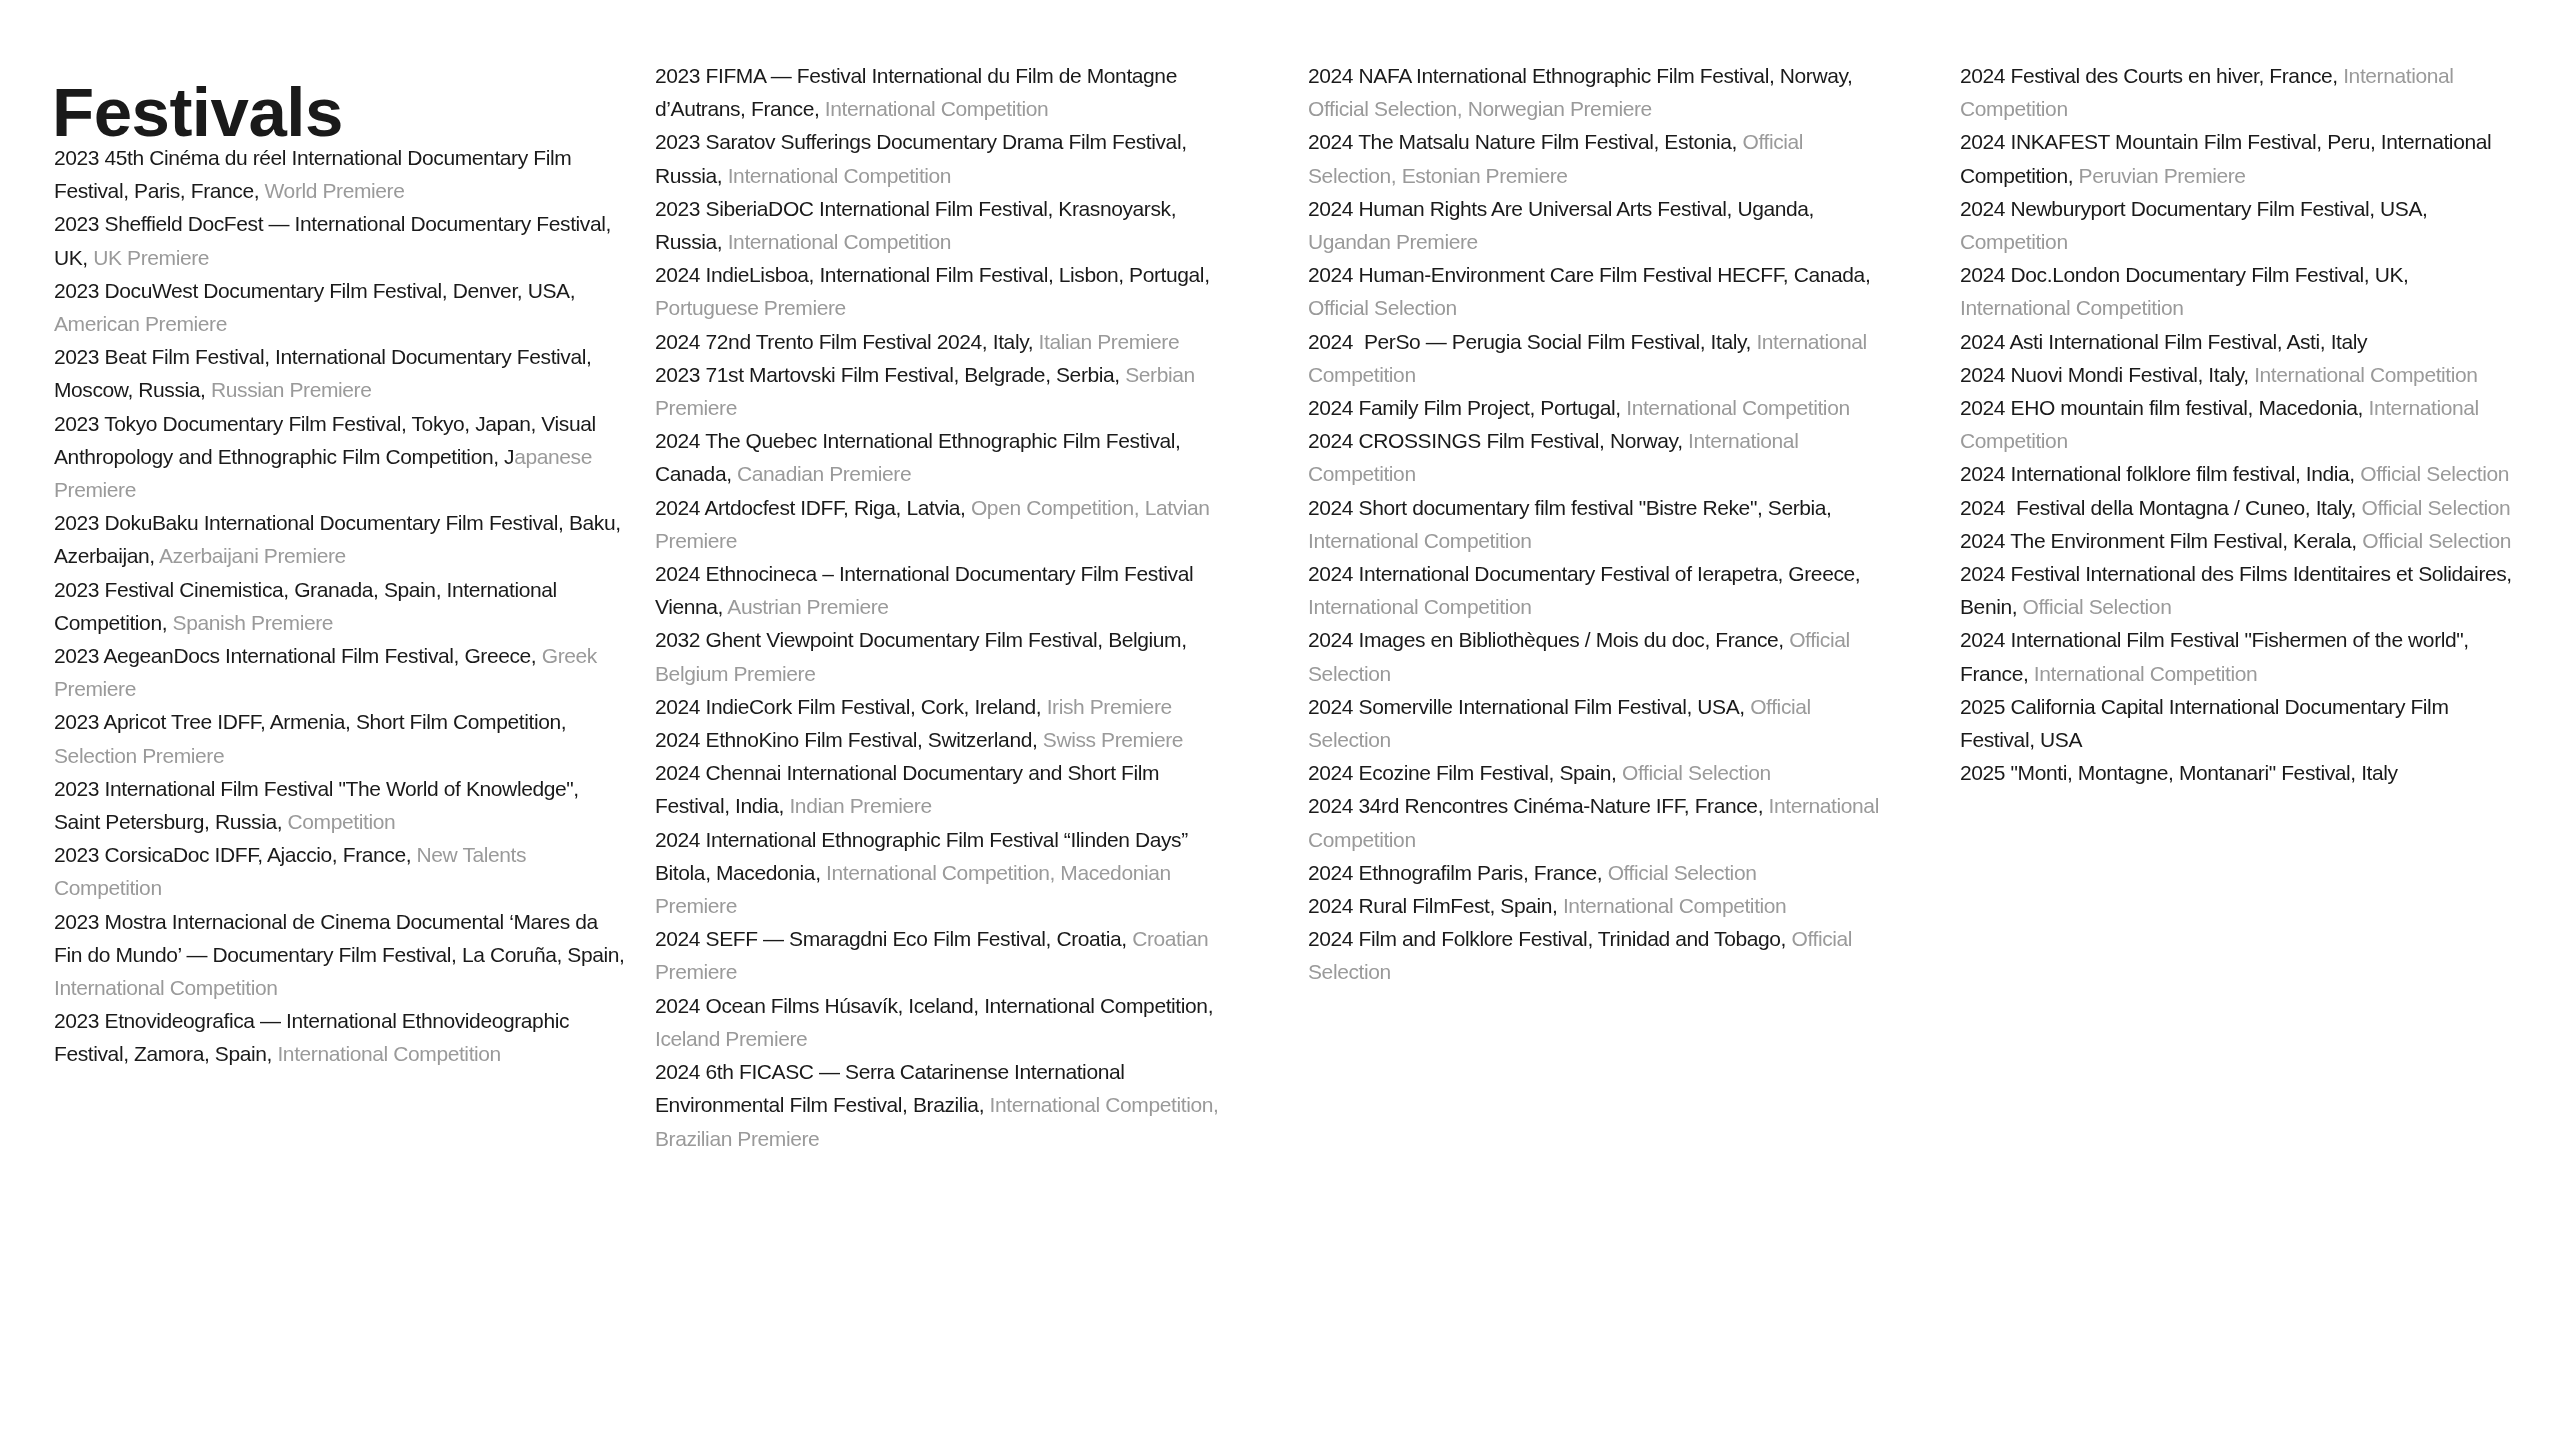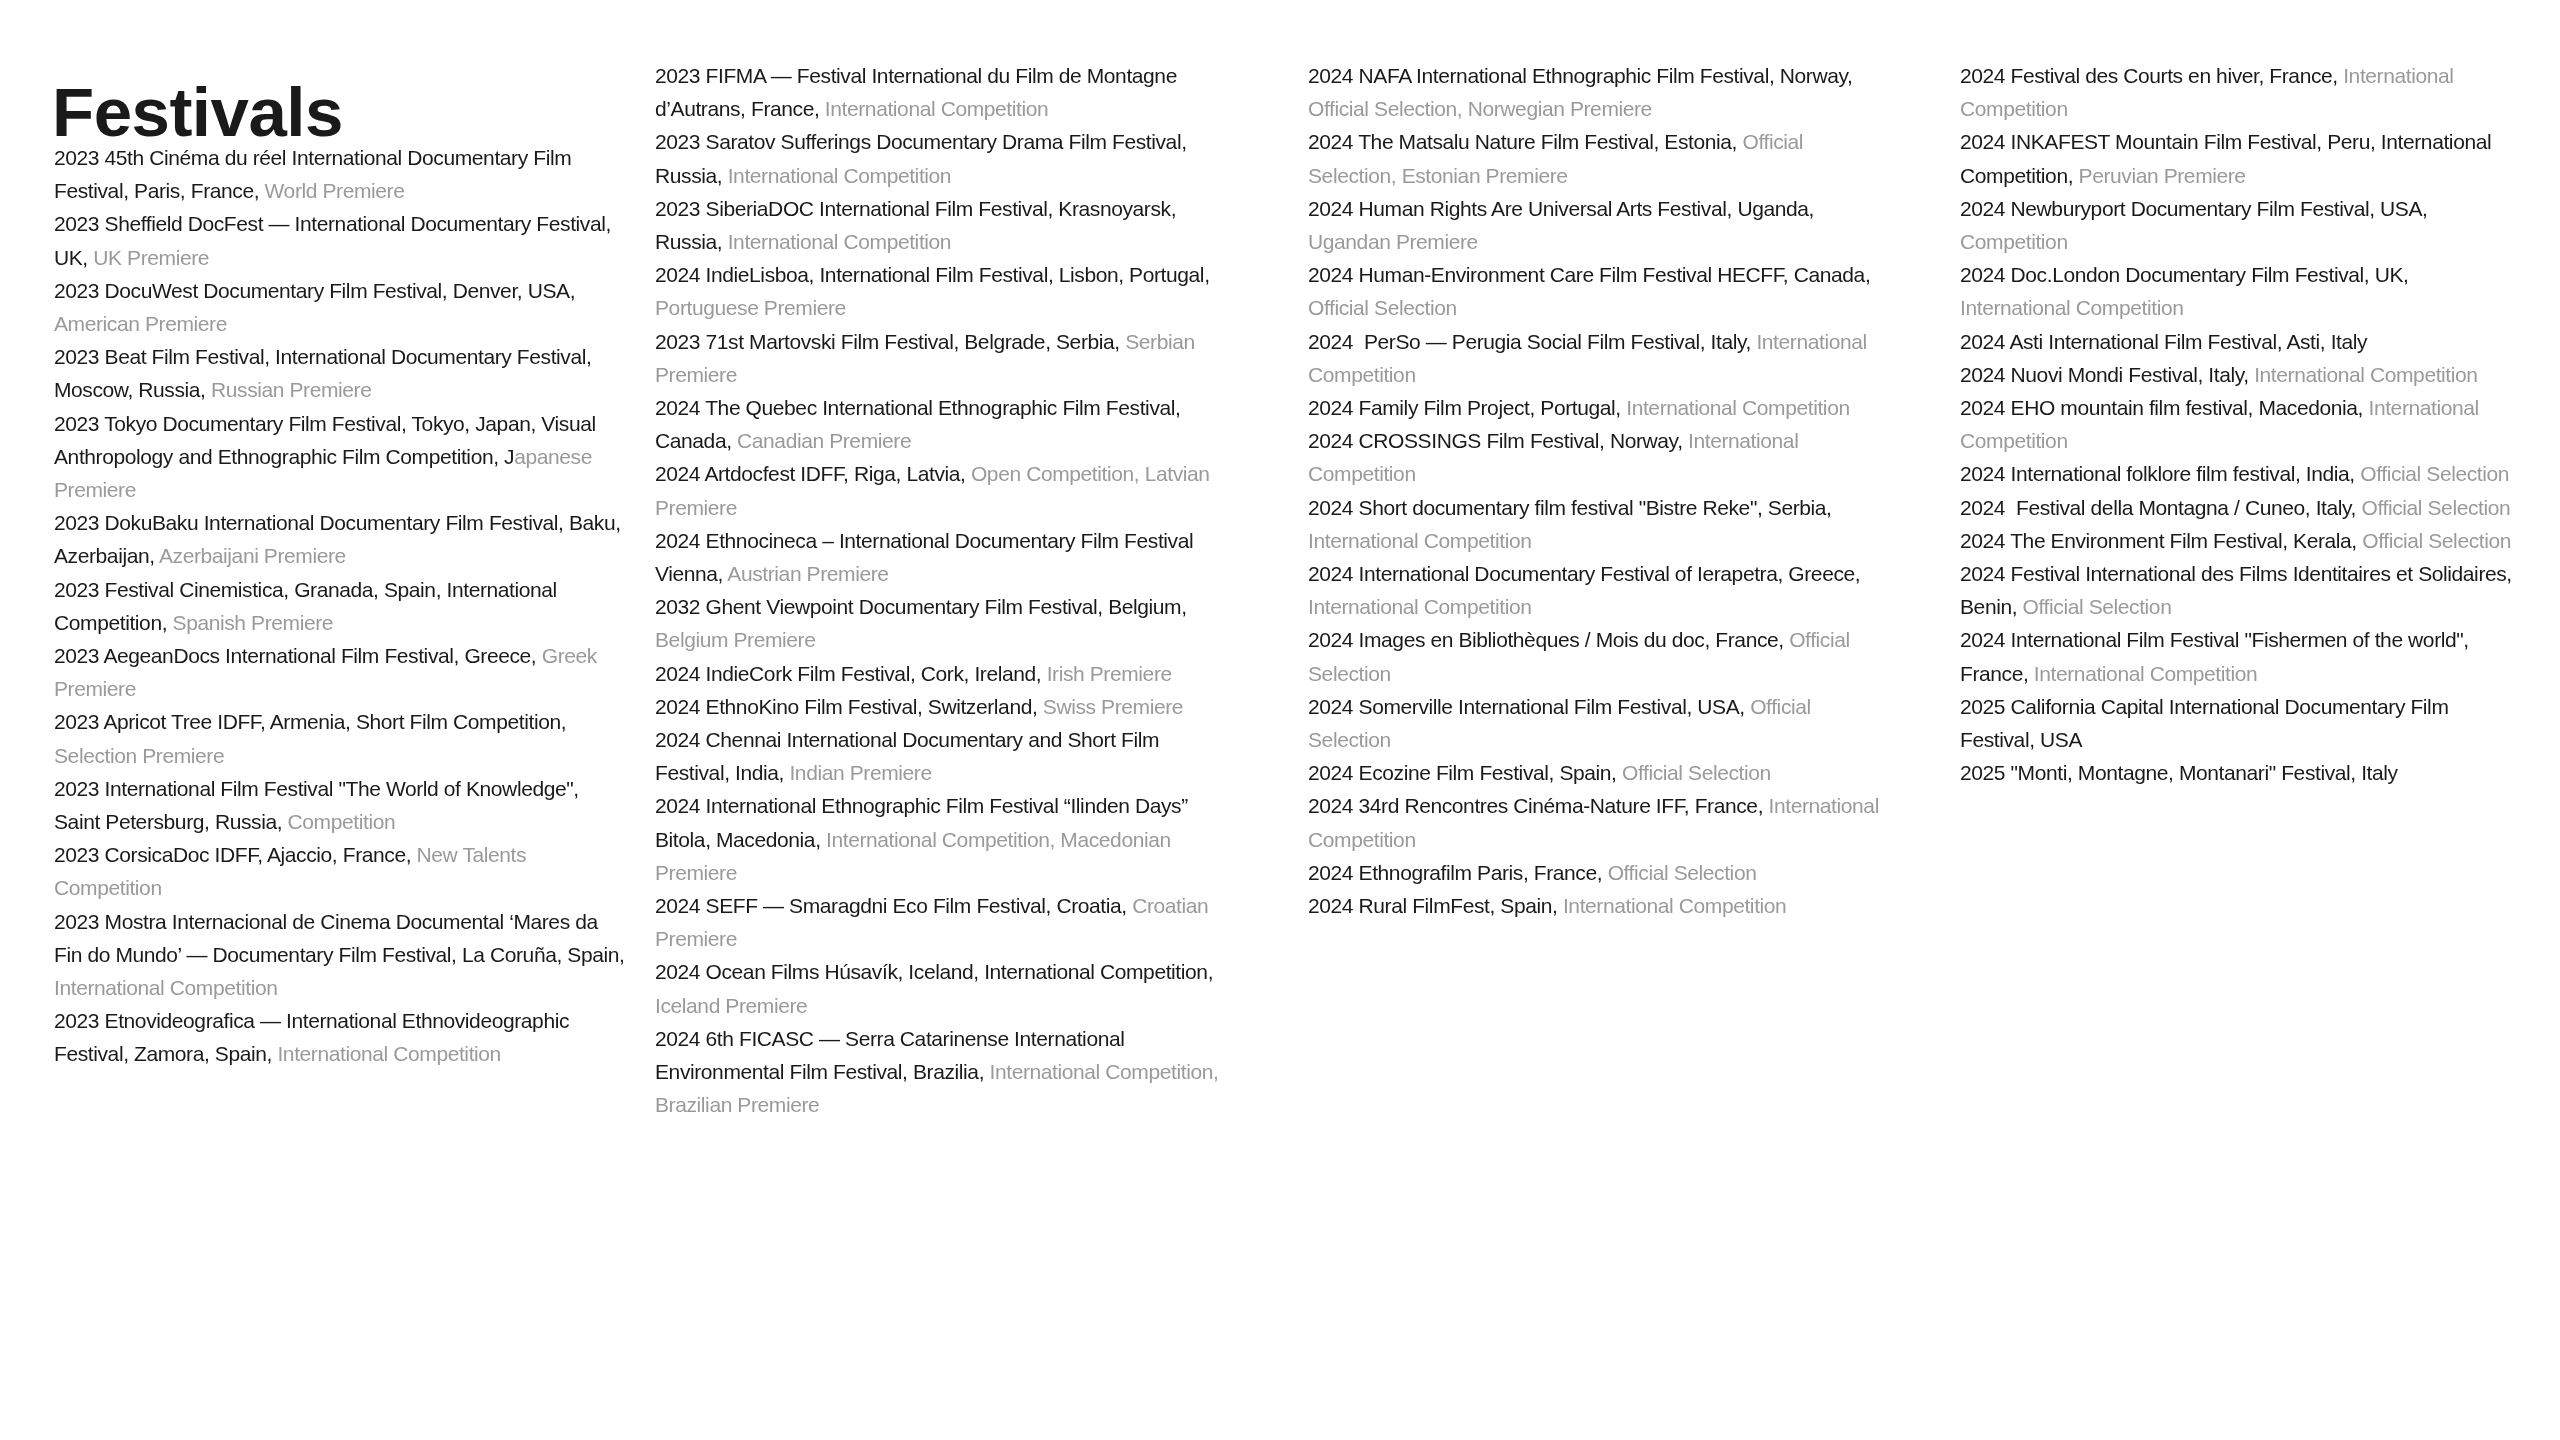--- a/index.html
+++ b/index.html
@@ -61,20 +61,21 @@
     <div class="entry"><span class="main">2023 International Film Festival "The World of Knowledge", Saint Petersburg, Russia, </span><span class="status">Competition</span></div>
     <div class="entry"><span class="main">2023 CorsicaDoc IDFF, Ajaccio, France, </span><span class="status">New Talents Competition</span></div>
     <div class="entry"><span class="main">2023 Mostra Internacional de Cinema Documental ‘Mares da Fin do Mundo’ — Documentary Film Festival, La Coruña, Spain, </span><span class="status">International Competition</span></div>
     <div class="entry"><span class="main">2023 Etnovideografica — International Ethnovideographic Festival, Zamora, Spain, </span><span class="status">International Competition</span></div>
   </div>
 <div class="festival-column col-1">
     <div class="entry"><span class="main">2023 FIFMA — Festival International du Film de Montagne d’Autrans, France, </span><span class="status">International Competition</span></div>
     <div class="entry"><span class="main">2023 Saratov Sufferings Documentary Drama Film Festival, Russia, </span><span class="status">International Competition</span></div>
     <div class="entry"><span class="main">2023 SiberiaDOC International Film Festival, Krasnoyarsk, Russia, </span><span class="status">International Competition</span></div>
     <div class="entry"><span class="main">2024 IndieLisboa, International Film Festival, Lisbon, Portugal, </span><span class="status">Portuguese Premiere</span></div>
+    <div class="entry"><span class="main">2024 72nd Trento Film Festival 2024, Italy, </span><span class="status">Italian Premiere</span></div>
     <div class="entry"><span class="main">2023 71st Martovski Film Festival, Belgrade, Serbia, </span><span class="status">Serbian Premiere</span></div>
     <div class="entry"><span class="main">2024 The Quebec International Ethnographic Film Festival, Canada, </span><span class="status">Canadian Premiere</span></div>
     <div class="entry"><span class="main">2024 Artdocfest IDFF, Riga, Latvia, </span><span class="status">Open Competition, Latvian Premiere</span></div>
     <div class="entry"><span class="main">2024 Ethnocineca – International Documentary Film Festival Vienna, </span><span class="status">Austrian Premiere</span></div>
     <div class="entry"><span class="main">2032 Ghent Viewpoint Documentary Film Festival, Belgium, </span><span class="status">Belgium Premiere</span></div>
     <div class="entry"><span class="main">2024 IndieCork Film Festival, Cork, Ireland, </span><span class="status">Irish Premiere</span></div>
     <div class="entry"><span class="main">2024 EthnoKino Film Festival, Switzerland, </span><span class="status">Swiss Premiere</span></div>
     <div class="entry"><span class="main">2024 Chennai International Documentary and Short Film Festival, India, </span><span class="status">Indian Premiere</span></div>
     <div class="entry"><span class="main">2024 International Ethnographic Film Festival “Ilinden Days” Bitola, Macedonia, </span><span class="status">International Competition, Macedonian Premiere</span></div>
     <div class="entry"><span class="main">2024 SEFF — Smaragdni Eco Film Festival, Croatia, </span><span class="status">Croatian Premiere</span></div>
@@ -90,20 +91,21 @@
     <div class="entry"><span class="main">2024 Family Film Project, Portugal, </span><span class="status">International Competition</span></div>
     <div class="entry"><span class="main">2024 CROSSINGS Film Festival, Norway, </span><span class="status">International Competition</span></div>
     <div class="entry"><span class="main">2024 Short documentary film festival "Bistre Reke", Serbia, </span><span class="status">International Competition</span></div>
     <div class="entry"><span class="main">2024 International Documentary Festival of Ierapetra, Greece, </span><span class="status">International Competition</span></div>
     <div class="entry"><span class="main">2024 Images en Bibliothèques / Mois du doc, France, </span><span class="status">Official Selection</span></div>
     <div class="entry"><span class="main">2024 Somerville International Film Festival, USA, </span><span class="status">Official Selection</span></div>
     <div class="entry"><span class="main">2024 Ecozine Film Festival, Spain, </span><span class="status">Official Selection</span></div>
     <div class="entry"><span class="main">2024 34rd Rencontres Cinéma-Nature IFF, France, </span><span class="status">International Competition</span></div>
     <div class="entry"><span class="main">2024 Ethnografilm Paris, France, </span><span class="status">Official Selection</span></div>
     <div class="entry"><span class="main">2024 Rural FilmFest, Spain, </span><span class="status">International Competition</span></div>
+    <div class="entry"><span class="main">2024 Film and Folklore Festival, Trinidad and Tobago, </span><span class="status">Official Selection</span></div>
   </div>
 <div class="festival-column col-3">
     <div class="entry"><span class="main">2024 Festival des Courts en hiver, France, </span><span class="status">International Competition</span></div>
     <div class="entry"><span class="main">2024 INKAFEST Mountain Film Festival, Peru, International Competition, </span><span class="status">Peruvian Premiere</span></div>
     <div class="entry"><span class="main">2024 Newburyport Documentary Film Festival, USA, </span><span class="status">Competition</span></div>
     <div class="entry"><span class="main">2024 Doc.London Documentary Film Festival, UK, </span><span class="status">International Competition</span></div>
     <div class="entry"><span class="main">2024 Asti International Film Festival, Asti, Italy</span></div>
     <div class="entry"><span class="main">2024 Nuovi Mondi Festival, Italy, </span><span class="status">International Competition</span></div>
     <div class="entry"><span class="main">2024 EHO mountain film festival, Macedonia, </span><span class="status">International Competition</span></div>
     <div class="entry"><span class="main">2024 International folklore film festival, India, </span><span class="status">Official Selection</span></div>

